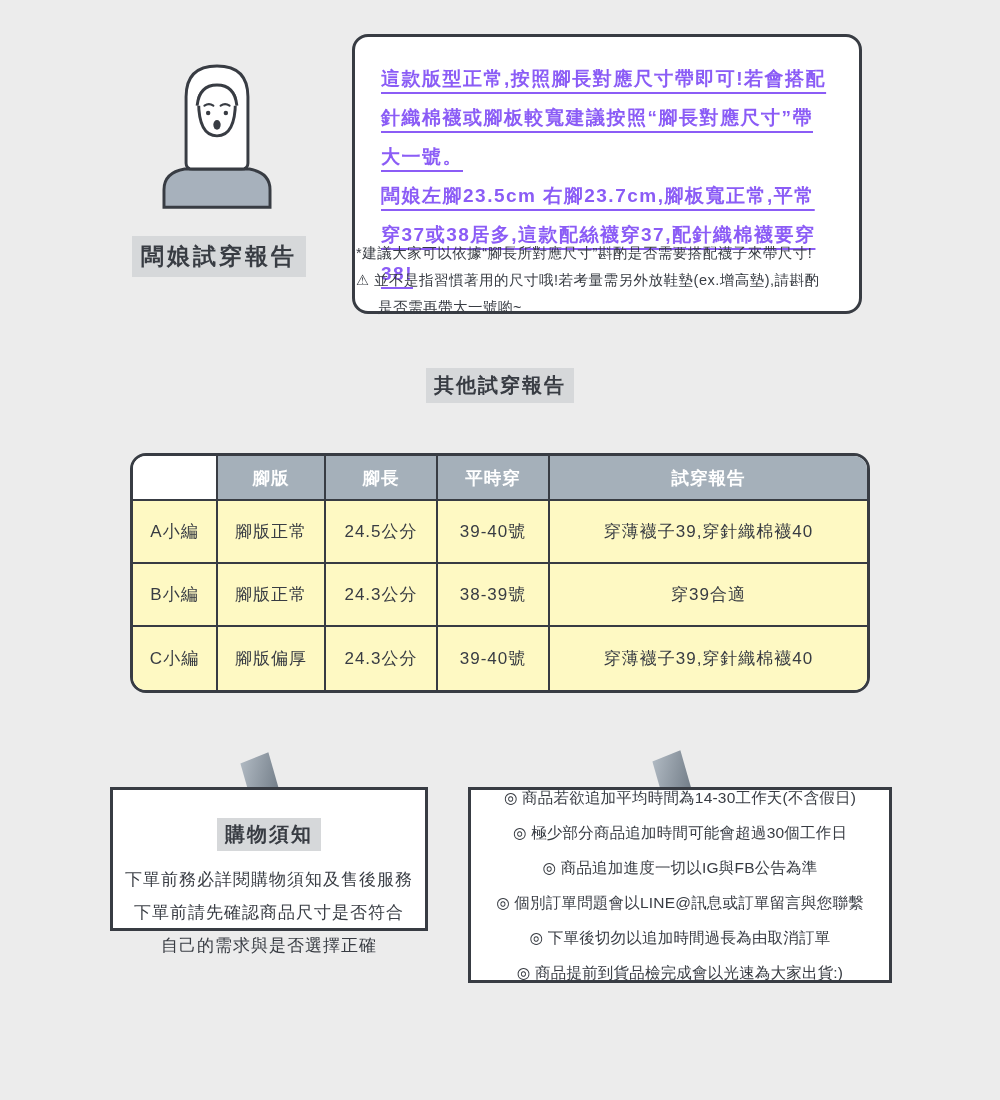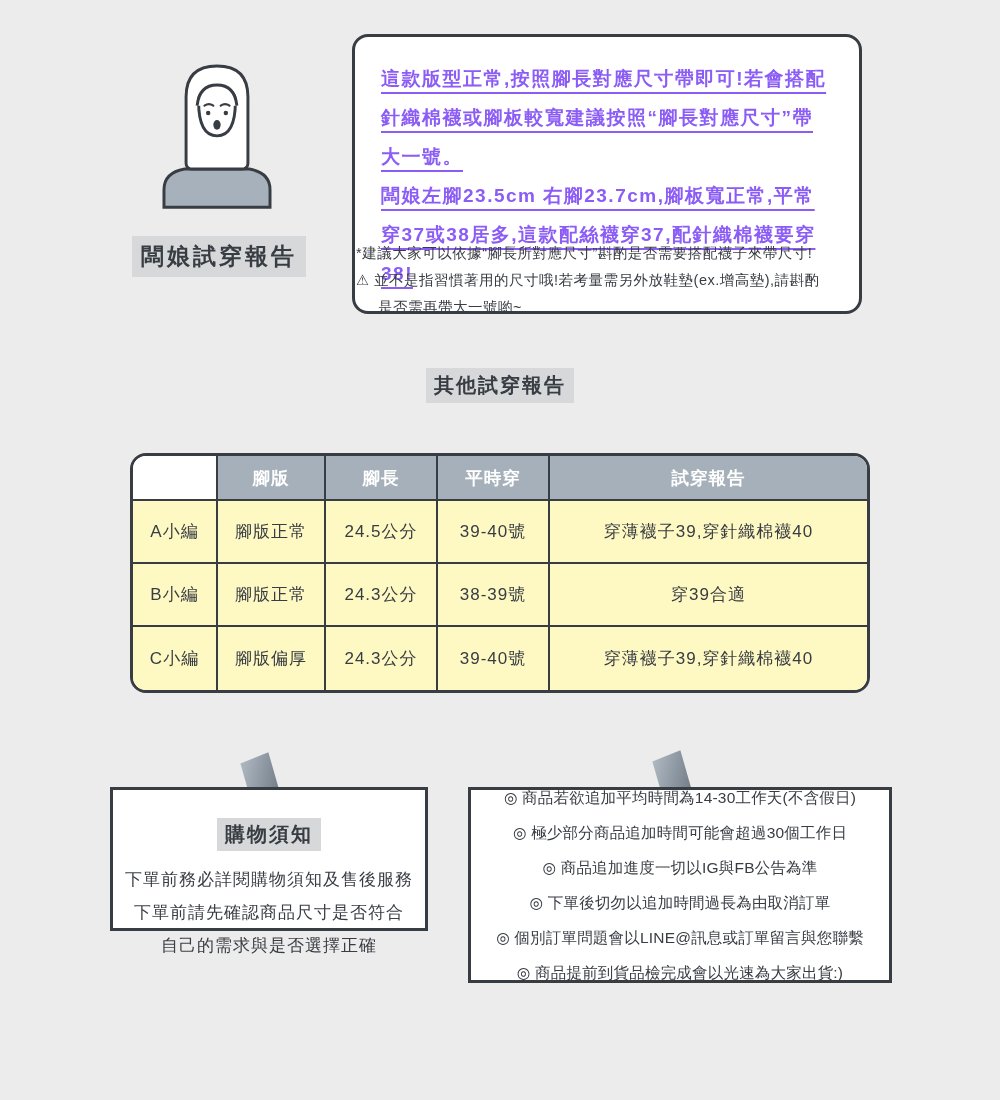--- a/index.html
+++ b/index.html
@@ -260,18 +260,18 @@
       <div>下單前務必詳閱購物須知及售後服務</div>
       <div>下單前請先確認商品尺寸是否符合</div>
       <div>自己的需求與是否選擇正確</div>
     </div>
   </div>
 
   <div class="ship-box">
     <p>◎ 商品若欲追加平均時間為14-30工作天(不含假日)</p>
     <p>◎ 極少部分商品追加時間可能會超過30個工作日</p>
     <p>◎ 商品追加進度一切以IG與FB公告為準</p>
+    <p>◎ 個別訂單問題會以LINE@訊息或訂單留言與您聯繫</p>
     <p>◎ 下單後切勿以追加時間過長為由取消訂單</p>
-    <p>◎ 個別訂單問題會以LINE@訊息或訂單留言與您聯繫</p>
     <p>◎ 商品提前到貨品檢完成會以光速為大家出貨:)</p>
   </div>
 
 </div>
 
 </body></html>

